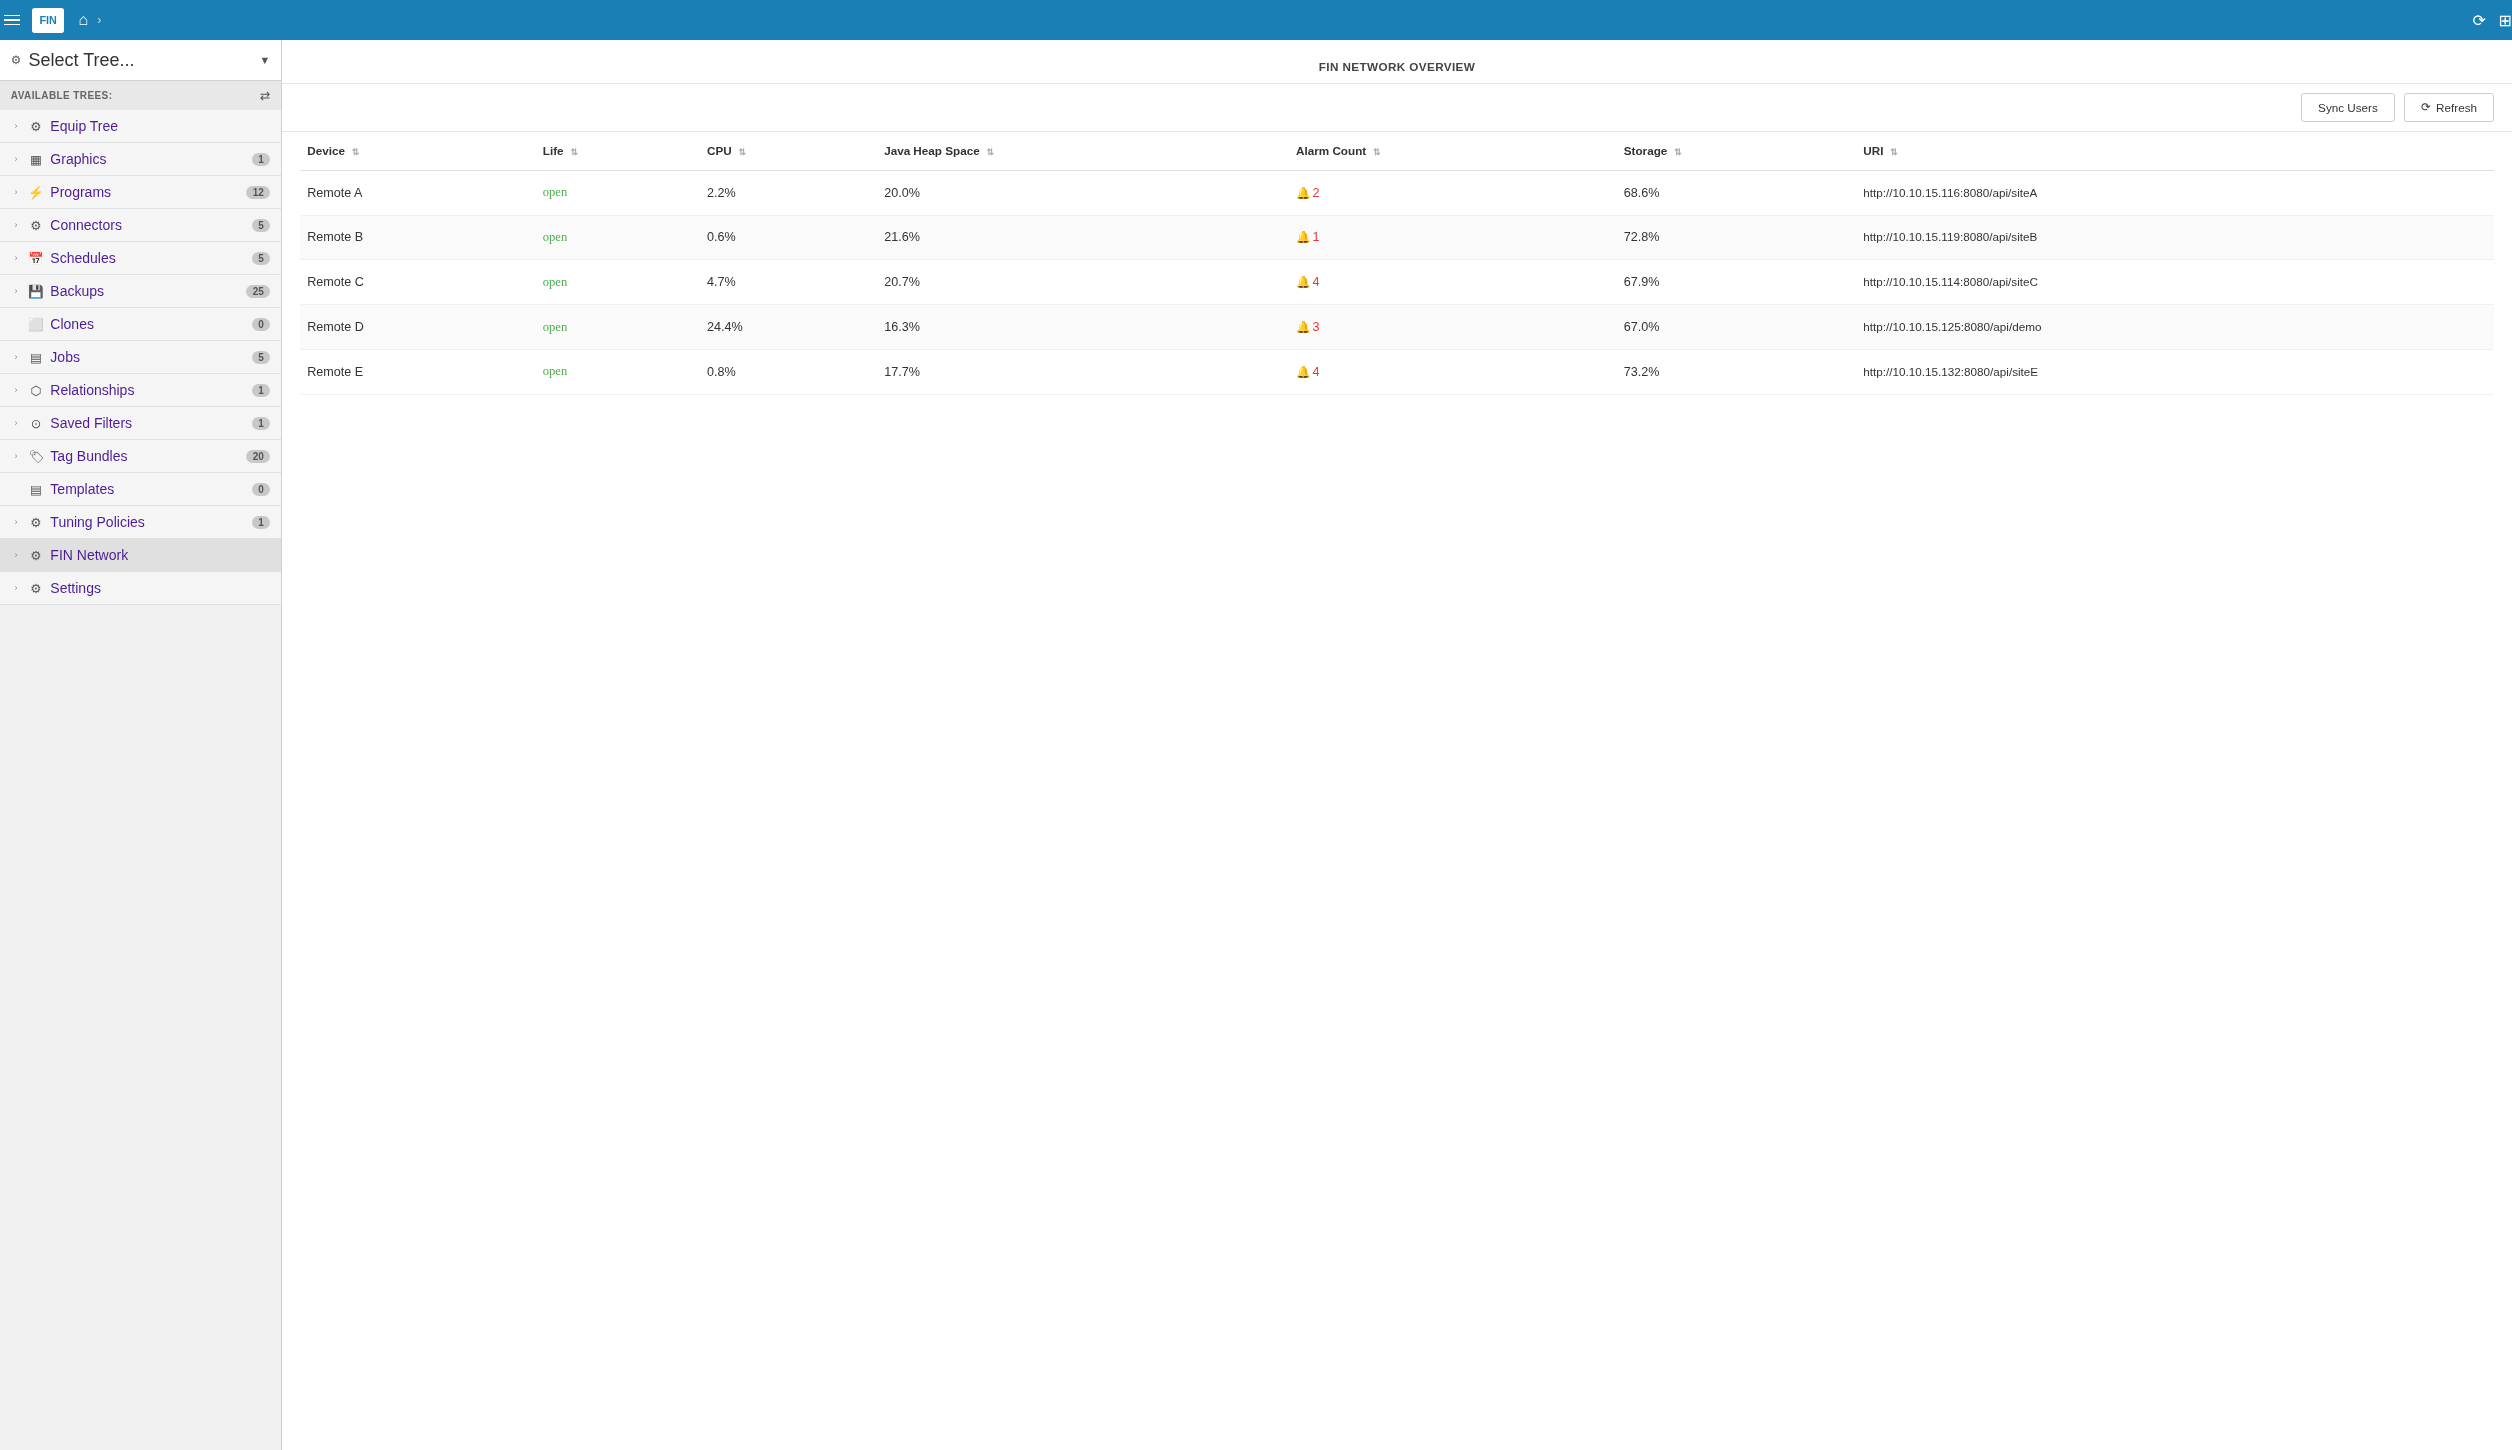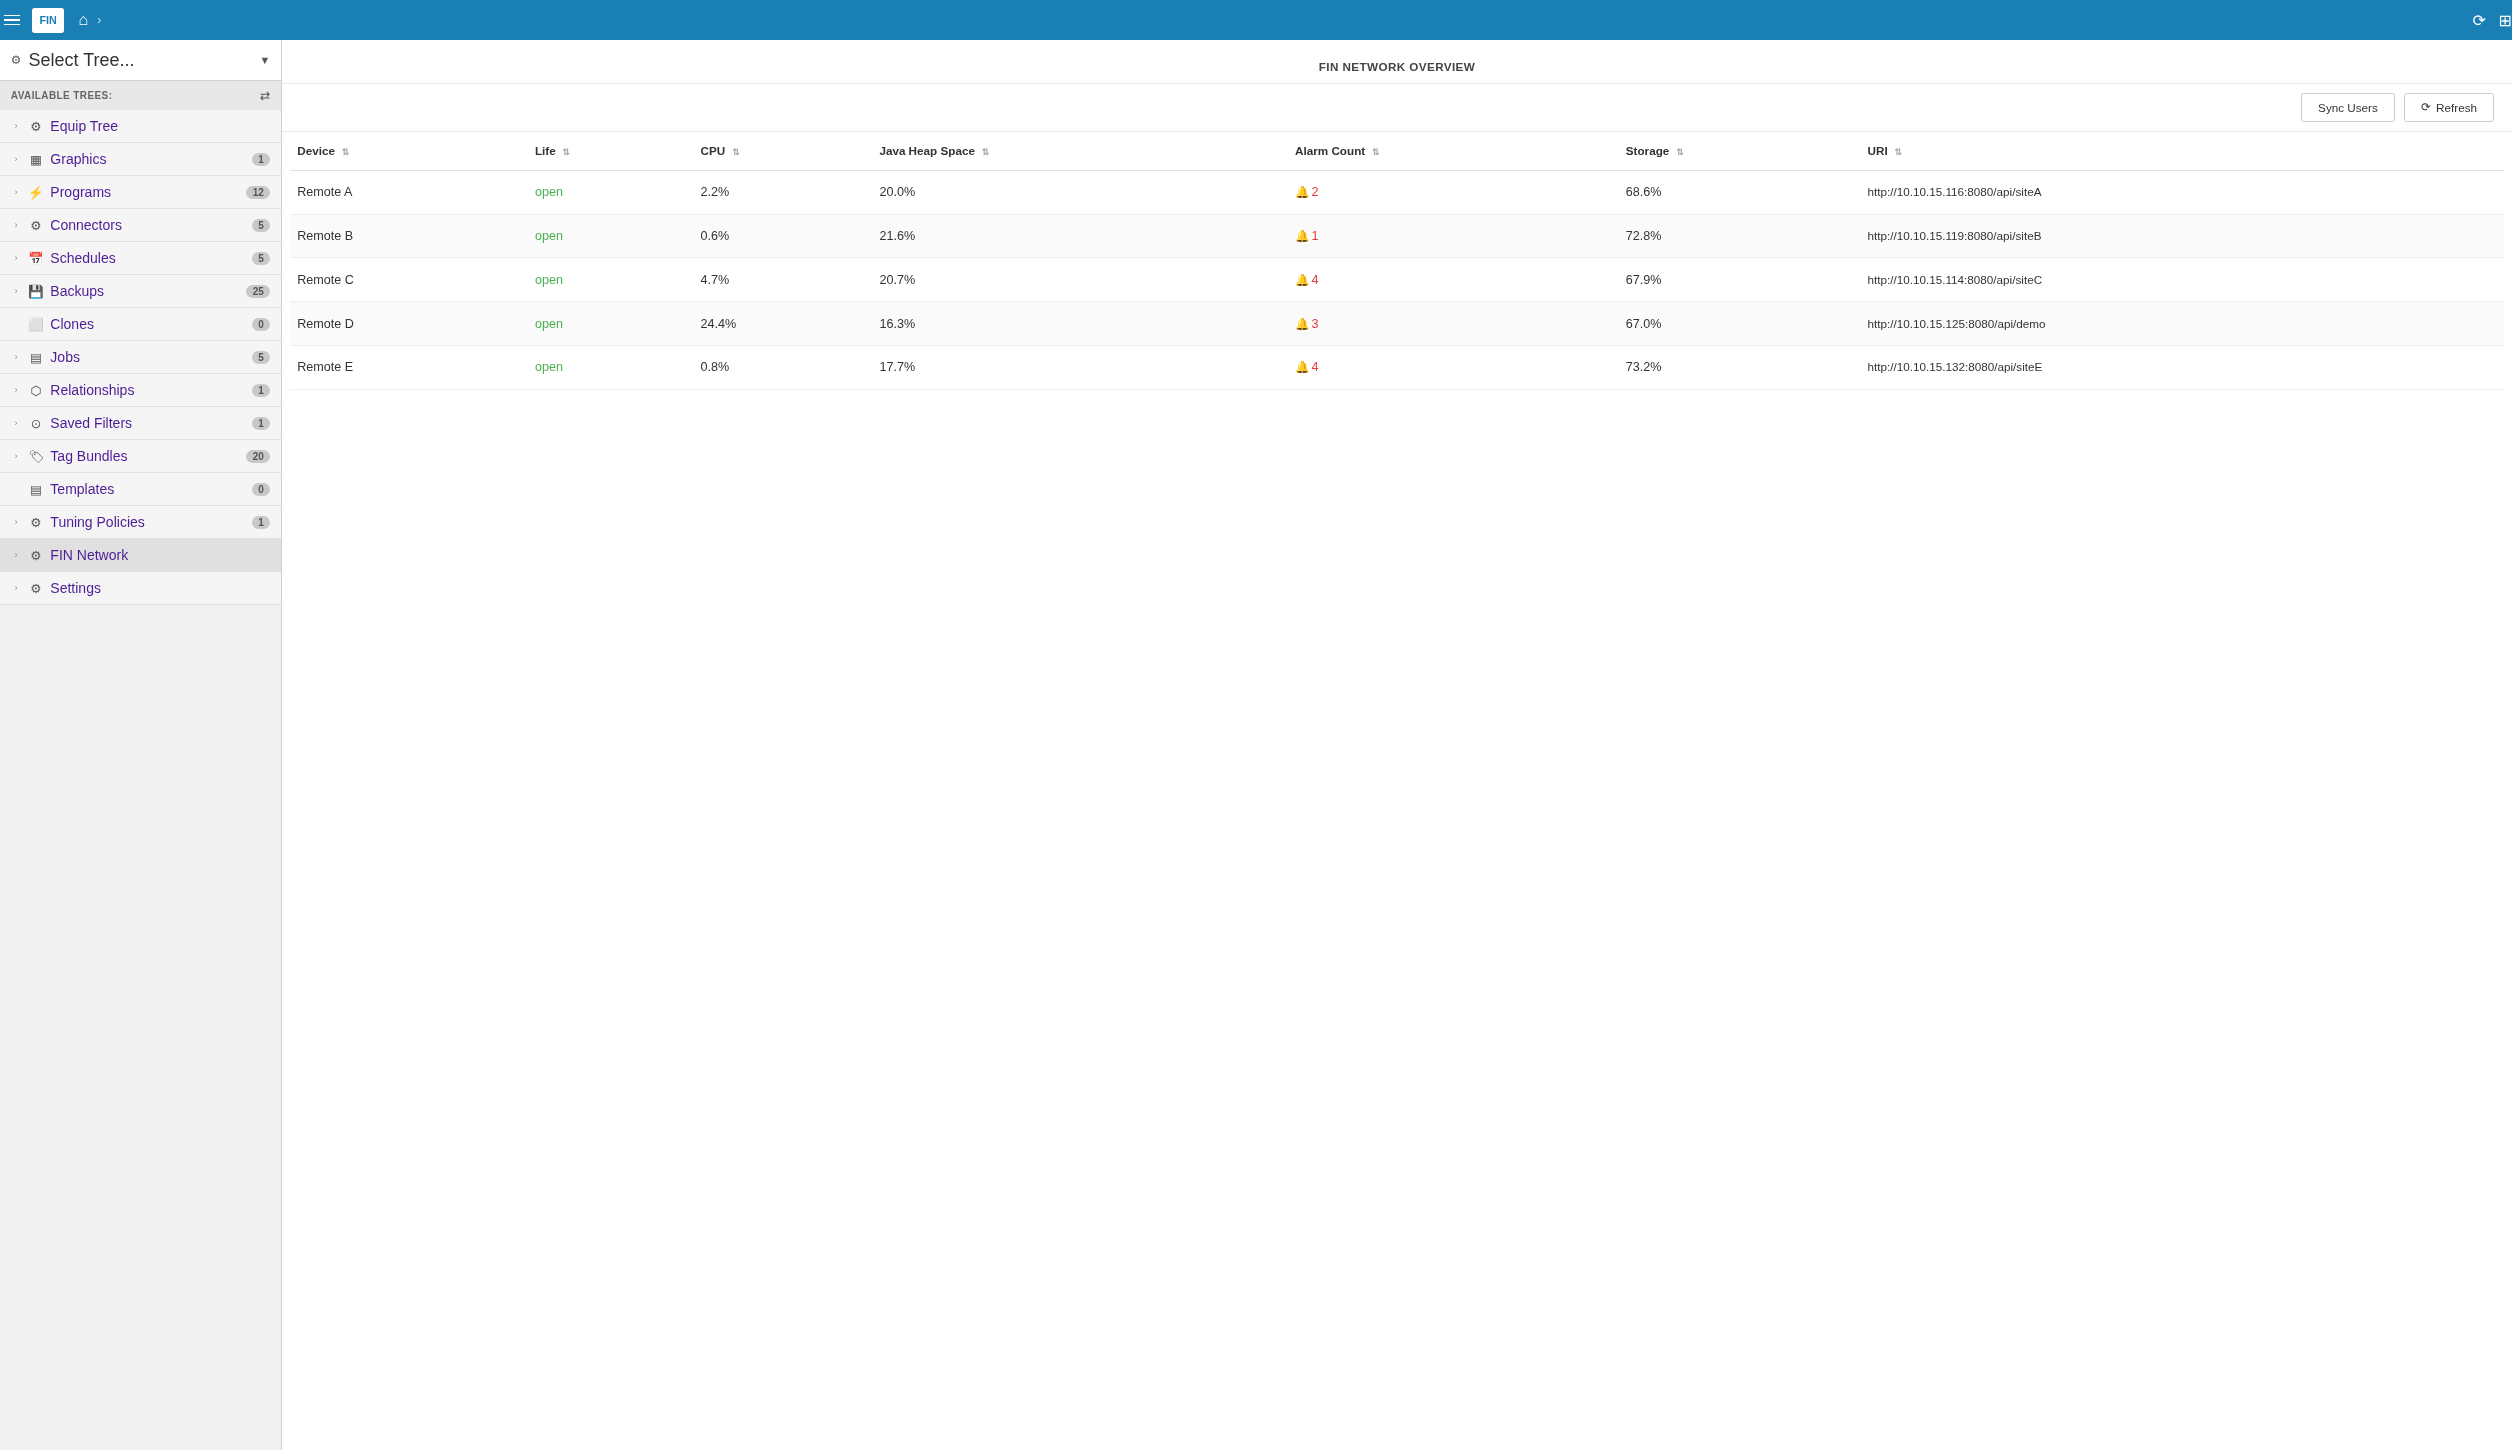--- a/index.html
+++ b/index.html
@@ -213,21 +213,21 @@
       border-radius: 2.7px;
       display: flex;
       align-items: flex-end;
       gap: 5.4px;
     }
 
     
     .table-container {
       flex: 1;
       overflow-y: auto;
-      padding: 0 8px;
+      padding: 0 18px;
     }
     table {
       width: 100%;
       border-collapse: collapse;
     }
     thead th {
       padding: 12.6px 7.2px;
       text-align: left;
       font-size: 11.7px;
       font-weight: 600;
@@ -242,21 +242,21 @@
     }
     tbody tr {
       border-bottom: 0.9px solid #f0f0f0;
     }
     tbody tr:nth-child(even) { background: #fafafa; }
     tbody td {
       padding: 14.4px 7.2px;
       font-size: 12.6px;
       color: #333;
     }
-    .life-open { color: #4caf50; font-weight: 500; }
+    .life-open { color: #4caf50; font-weight: 500; font-family: Liberation Serif, serif; }
     .alarm-cell {
       color: #e53935;
       display: flex;
       align-items: center;
       gap: 1.8px;
     }
     .alarm-icon { font-size: 11.7px; }
     .uri-cell { color: #333; font-size: 11.7px; }
 
     

